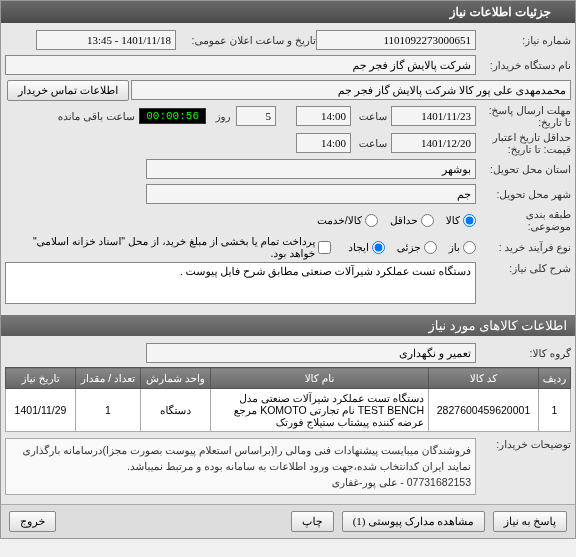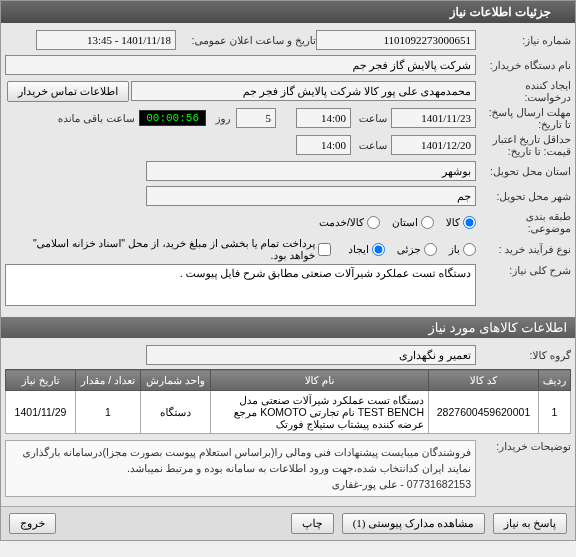--- a/index.html
+++ b/index.html
@@ -38,21 +38,20 @@
       <span class="label" style="width:140px">تاریخ و ساعت اعلان عمومی:</span>
       <input class="input" style="width: 140px;" readonly="" value="1401/11/18 - 13:45">
     </div>
 
     <div class="row">
       <span class="label">نام دستگاه خریدار:</span>
       <input class="input" style="flex: 1 1 0%;" readonly="" value="شرکت پالایش گاز فجر جم">
     </div>
 
     <div class="row">
-      <span class="label">ایجاد کننده درخواست:</span>
       <input class="input" style="flex: 1 1 0%;" readonly="" value="محمدمهدی علی پور کالا شرکت پالایش گاز فجر جم">
       <button class="btn">اطلاعات تماس خریدار</button>
     </div>
 
     <div class="row">
       <span class="label">مهلت ارسال پاسخ: تا تاریخ:</span>
       <input class="input" style="width: 85px;" readonly="" value="1401/11/23">
       <span class="label" style="width:40px;text-align:center">ساعت</span>
       <input class="input" style="width: 55px;" readonly="" value="14:00">
       <input class="input" style="width: 40px; margin-right: 20px;" readonly="" value="5">
@@ -80,21 +79,21 @@
 
     <div class="row">
       <span class="label">طبقه بندی موضوعی:</span>
       <div class="radio-group">
         <label class="radio-item">
             <input type="radio" name="cat" checked="" style="">
             <span>کالا</span>
           </label>
         <label class="radio-item">
             <input type="radio" name="cat" style="">
-            <span>استان</span>
+            <span>حداقل</span>
           </label>
         <label class="radio-item">
             <input type="radio" name="cat" style="">
             <span>کالا/خدمت</span>
           </label>
       </div>
     </div>
 
     <div class="row">
       <span class="label">نوع فرآیند خرید :</span>

